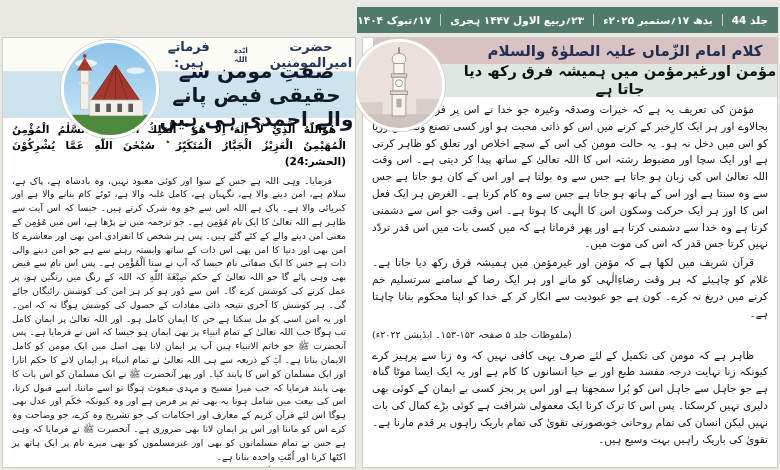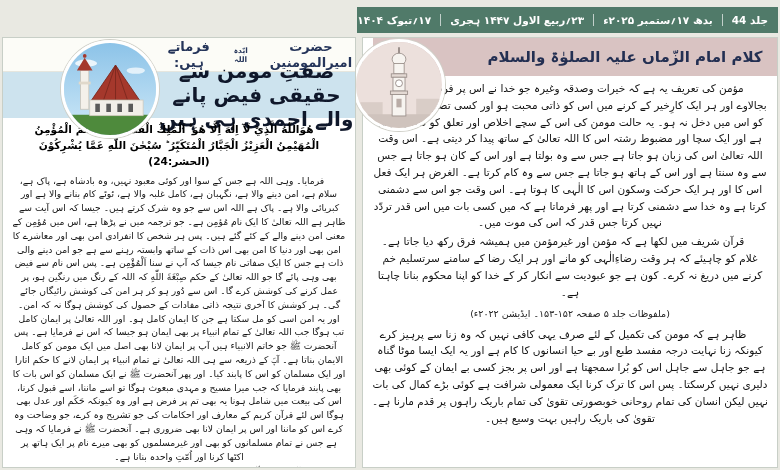--- a/index.html
+++ b/index.html
@@ -18,35 +18,35 @@
   .cut-marks{position:absolute;top:2px;right:46%;width:3px;height:3px;background:#222;
              box-shadow:-16px 1px 0 #222,14px 0 0 #222,-40px 0 0 #222,36px 1px 0 #222;}
 
   
   .cols{display:flex;gap:6px;margin-top:4px;height:431px;align-items:stretch;}
   .col{position:relative;background:#ffffff;border:1px solid #c8cfc7;overflow:visible;}
   .col.right{width:416px;}
   .col.left{flex:1;}
 
   .band{display:flex;align-items:center;justify-content:center;text-align:center;line-height:1.2;}
-  .col.right .band.kicker{height:38px;background:#d9c3c2;color:#232f52;font-size:15px;font-weight:bold;padding-left:100px;margin-left:10px;}
+  .col.right .band.kicker{height:26px;background:#d9c3c2;color:#232f52;font-size:15px;font-weight:bold;padding-left:100px;margin-left:10px;}
   .col.right .band.headline{height:33px;background:#dde9e0;color:#101010;font-size:14.5px;font-weight:bold;padding-left:100px;}
   .col.left .band.kicker{height:34px;background:#fcfcf7;color:#25355a;font-size:13px;font-weight:bold;padding-left:160px;border-bottom:1px solid #e6e6de;}
   .col.left .band.kicker sup{font-size:7.5px;margin:0 16px;}
   .col.left .band.headline{height:46px;background:#cde3ee;color:#0f172a;font-size:20px;font-weight:bold;padding-left:155px;}
 
   .circle{position:absolute;border-radius:50%;border:3px solid #fff;box-shadow:0 0 0 1px #cfcfc7;overflow:hidden;}
   .circle svg{display:block;}
   .circle.tower{left:-10px;top:1px;width:92px;height:92px;}
   .circle.mosque{left:58px;top:2px;width:98px;height:98px;}
 
   .body{padding:4px 9px 0 9px;overflow:hidden;text-align:justify;color:#131313;}
   .rbody{height:358px;font-size:10.5px;line-height:1.6;}
   .lbody{height:349px;font-size:9.2px;line-height:1.5;}
-  .body p{margin:0 0 2px 0;text-indent:14px;text-align:center;}
+  .body p{margin:0 0 2px 0;text-indent:14px;}
   .verse{font-weight:bold;font-size:10.6px;text-indent:10px !important;margin-bottom:4px !important;color:#000;}
   .cite{text-align:left;text-indent:0 !important;font-size:9.5px;margin:6px 0 4px 0 !important;color:#222;}
 </style>
 </head>
 <body>
 
 <div class="page">
 
   <header class="masthead">
     <div class="infobar">
@@ -55,20 +55,21 @@
       <span class="seg">۲۳؍ربیع الاول ۱۴۴۷ ہجری</span>
       <span class="seg">۱۷؍تبوک ۱۴۰۴ ہجری شمسی</span>
 
     </div>
   </header>
 
   <main class="cols">
 
     <section class="col right">
       <div class="band kicker">کلام امام الزّماں علیہ الصلوٰۃ والسلام</div>
+      <div class="band headline">مؤمن اورغیرمؤمن میں ہمیشہ فرق رکھ دیا جاتا ہے</div>
       <div class="circle tower">
         <svg width="86" height="86" viewBox="0 0 100 100">
           <rect x="0" y="0" width="100" height="100" fill="#ece0dc"></rect>
           <rect x="5" y="70" width="26" height="30" fill="#d9cdc7"></rect>
           <rect x="70" y="66" width="28" height="34" fill="#d9cdc7"></rect>
           <rect x="0" y="84" width="100" height="16" fill="#cfc3bd"></rect>
           <line x1="50" y1="6" x2="50" y2="14" stroke="#8f8480" stroke-width="2"></line>
           <ellipse cx="50" cy="20" rx="8" ry="7" fill="#f7f4f0" stroke="#9a8f8a"></ellipse>
           <rect x="44" y="25" width="12" height="12" fill="#f7f4f0" stroke="#9a8f8a"></rect>
           <rect x="41" y="37" width="18" height="4" fill="#e3d9d3" stroke="#9a8f8a"></rect>

